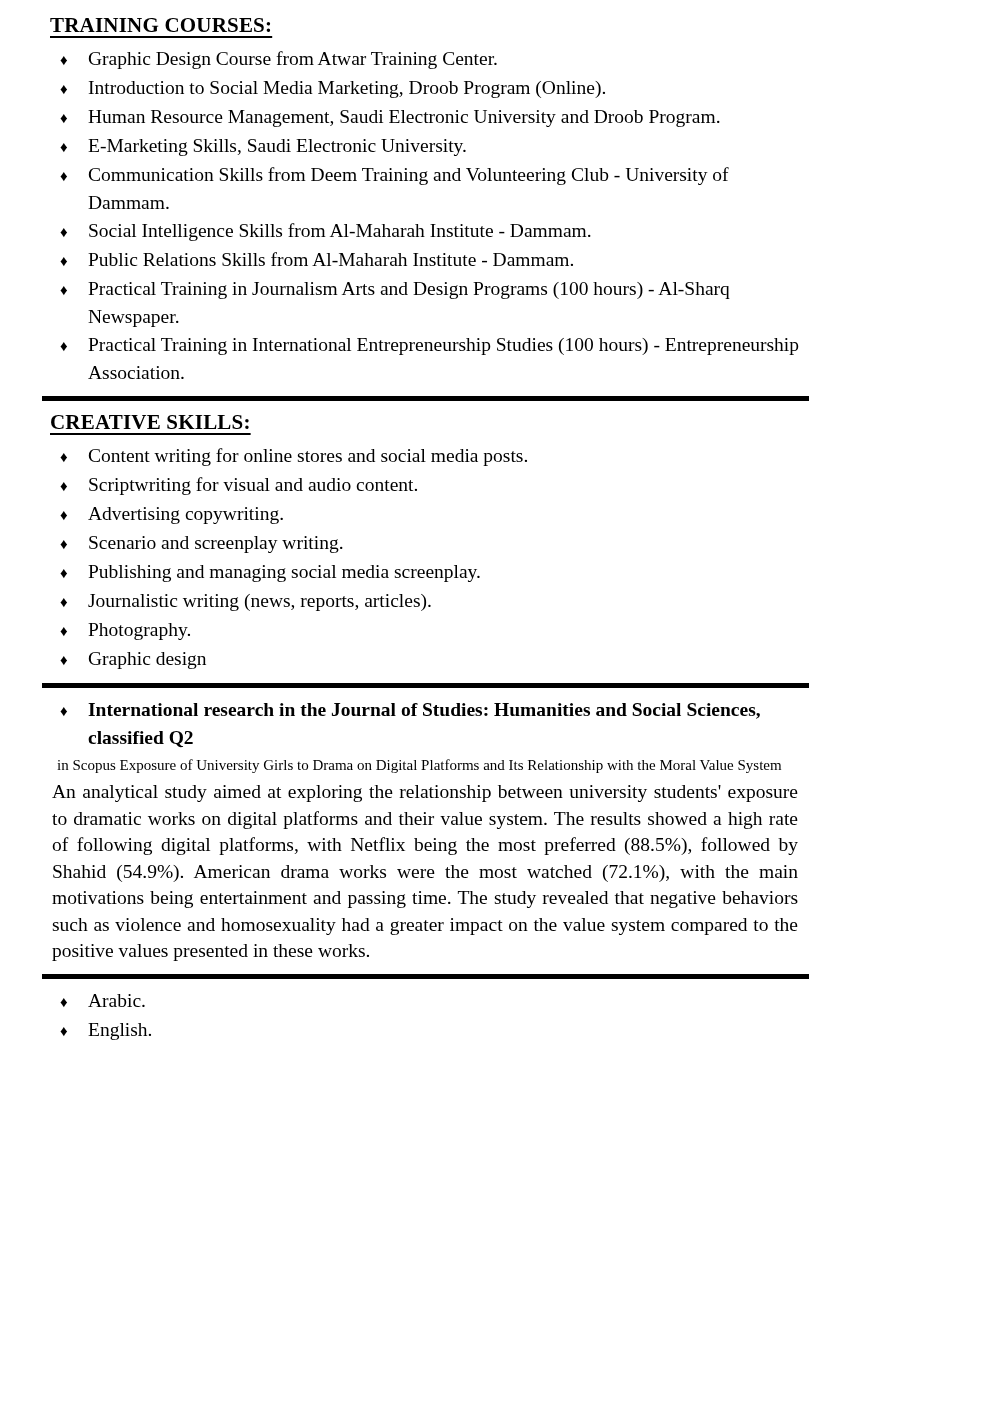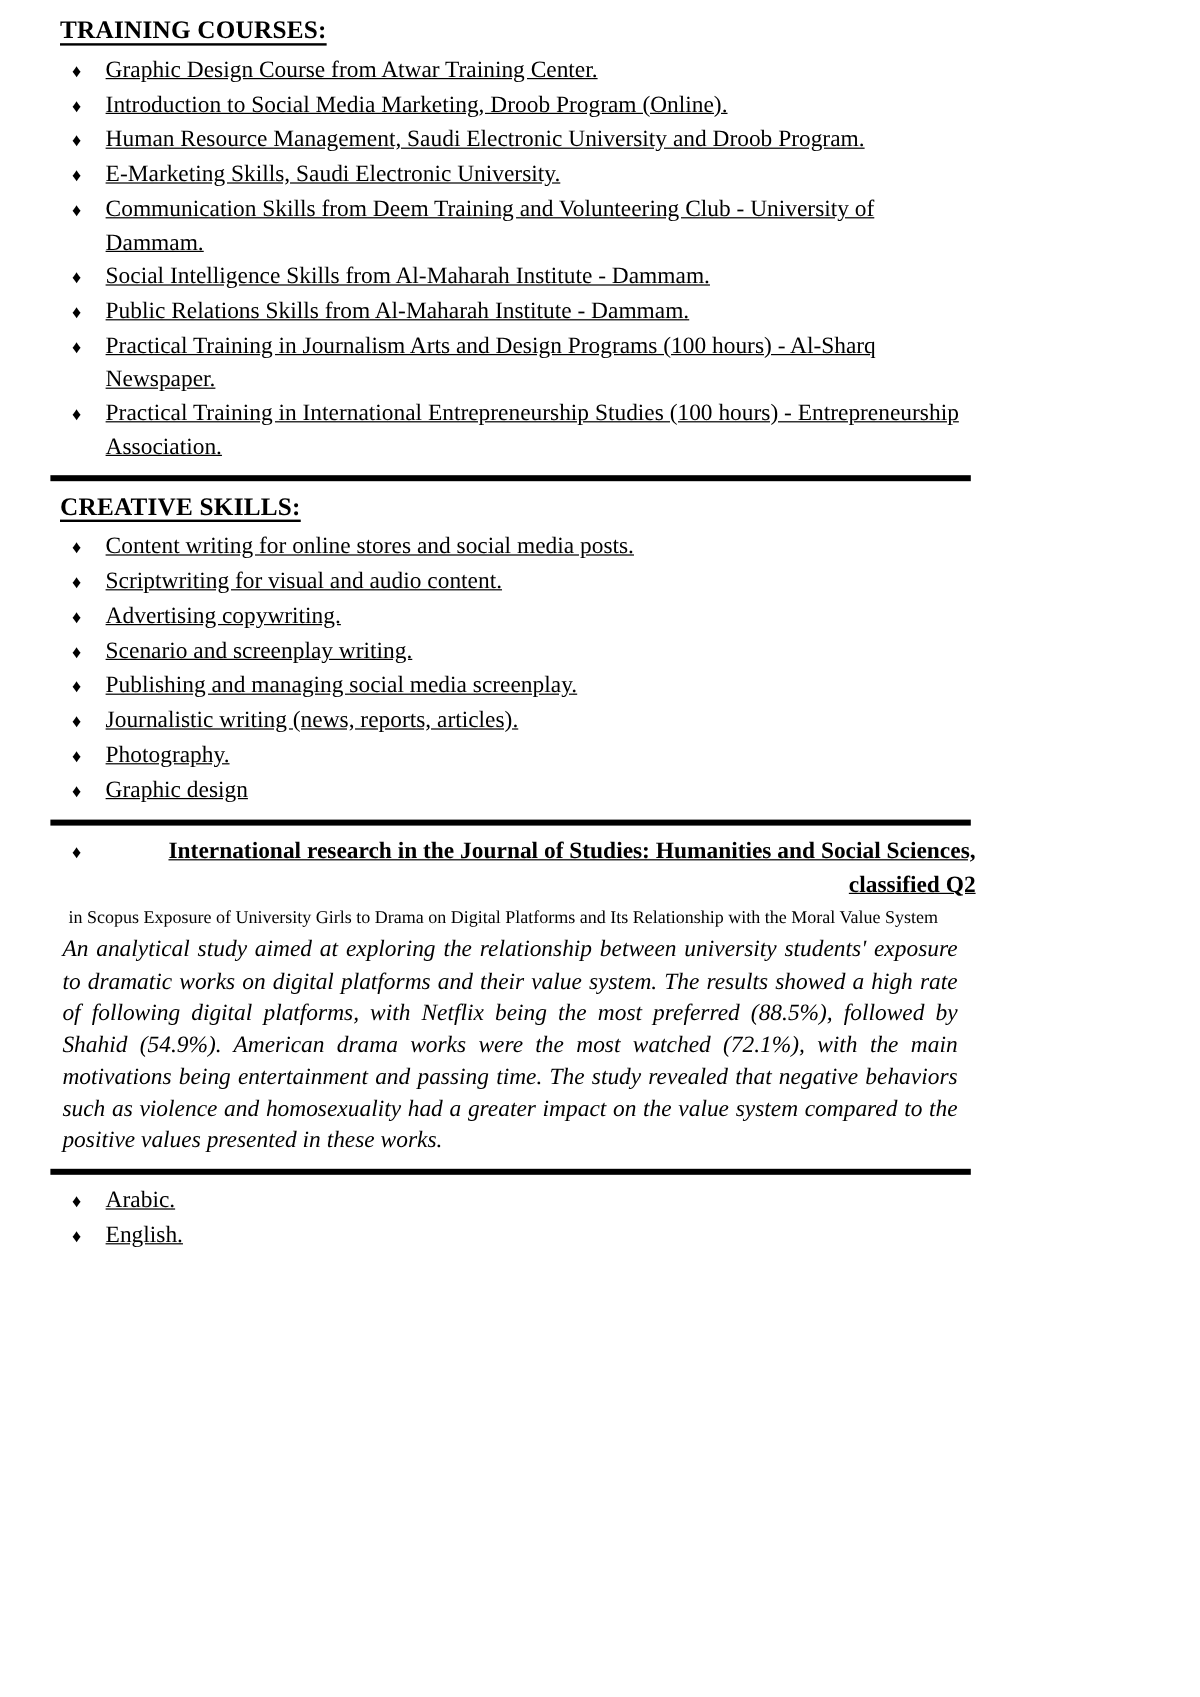--- a/index.html
+++ b/index.html
@@ -38,40 +38,39 @@
     margin-right: 40px;
     font-size: 19.5px;
     line-height: 28px;
   }
   .bullet {
     flex: 0 0 28px;
     width: 28px;
     font-size: 15px;
     line-height: 28px;
   }
-  .item-text { flex: 1 1 auto; text-decoration: underline; }
-  .bold { font-weight: bold; text-align: right; }
+  .item-text { flex: 1 1 auto; }
+  .bold { font-weight: bold; }
   .divider {
     height: 5px;
     background: #000000;
     margin: 9px 44px 8px 42px;
   }
   .research-title {
     margin: 0 55px 0 52px;
     padding-left: 5px;
     font-size: 15px;
     line-height: 27px;
     text-align: justify;
   }
   .research-abstract {
     margin: 0 55px 0 52px;
     font-size: 19.5px;
     line-height: 26.5px;
     text-align: justify;
-    font-style: italic;
   }
 </style>
 </head>
 <body>
 
 <div class="page">
 
   <section>
     <h2 class="heading">TRAINING COURSES:</h2>
     <div class="bullet-list">

